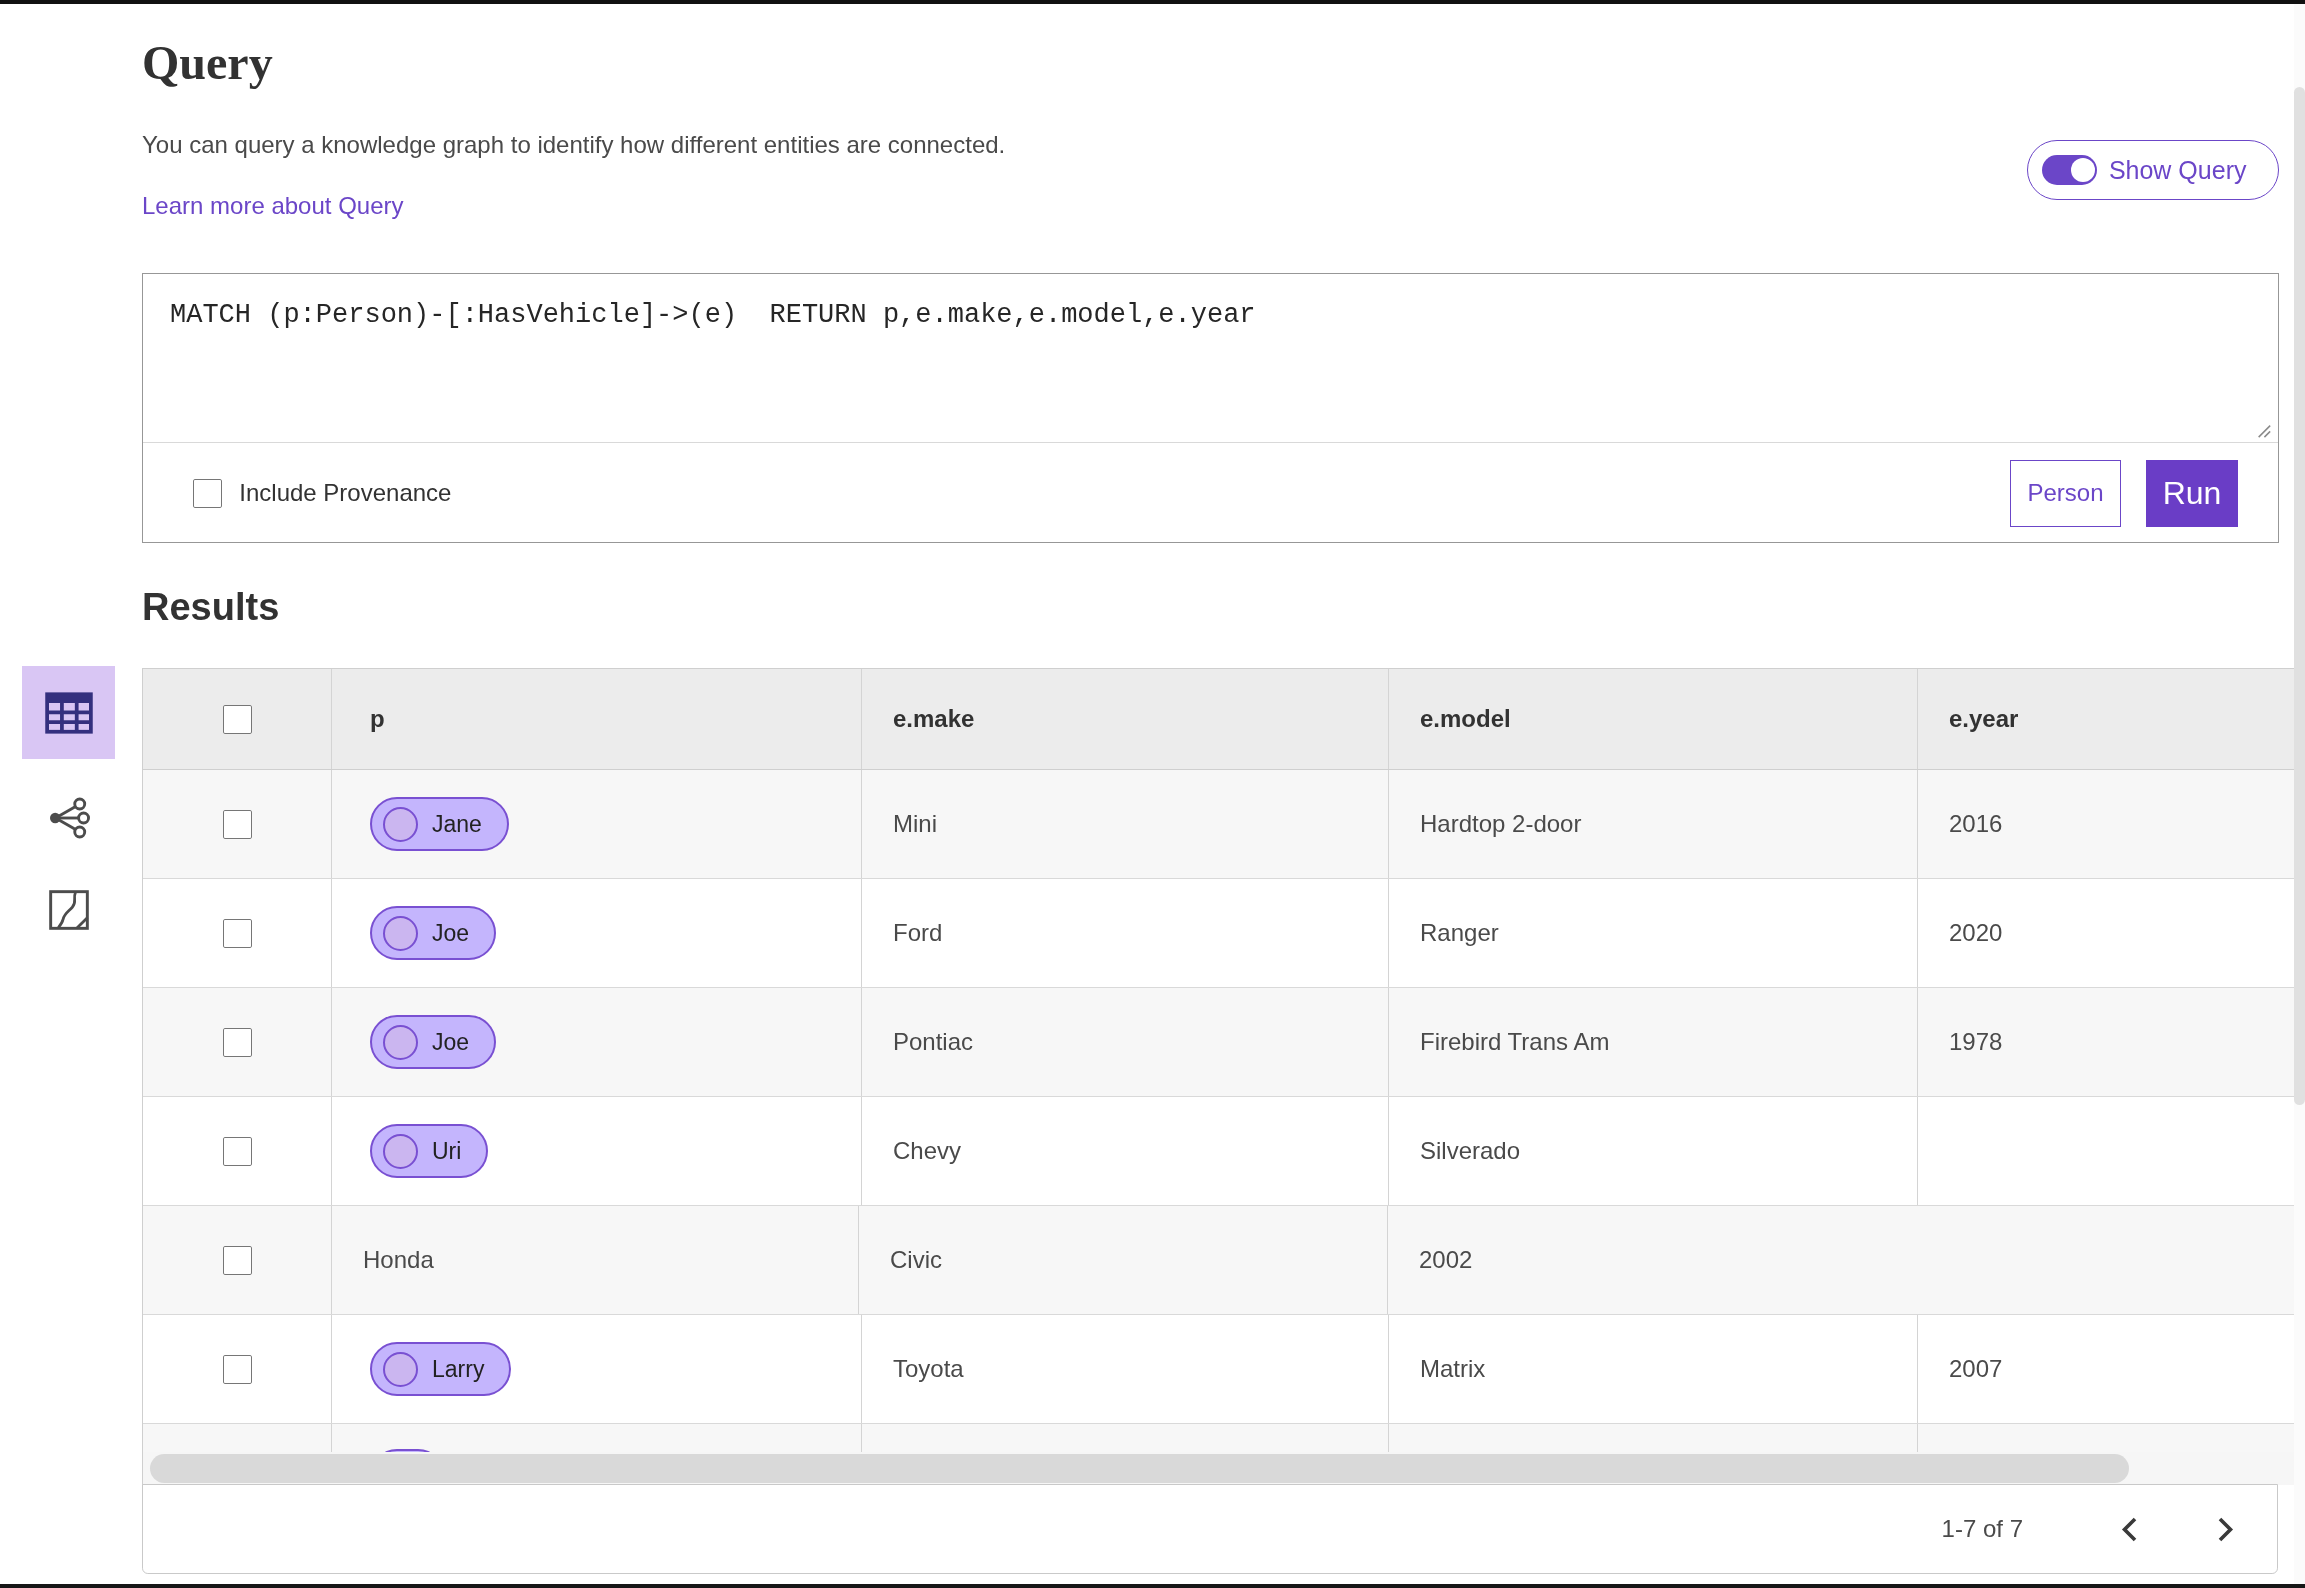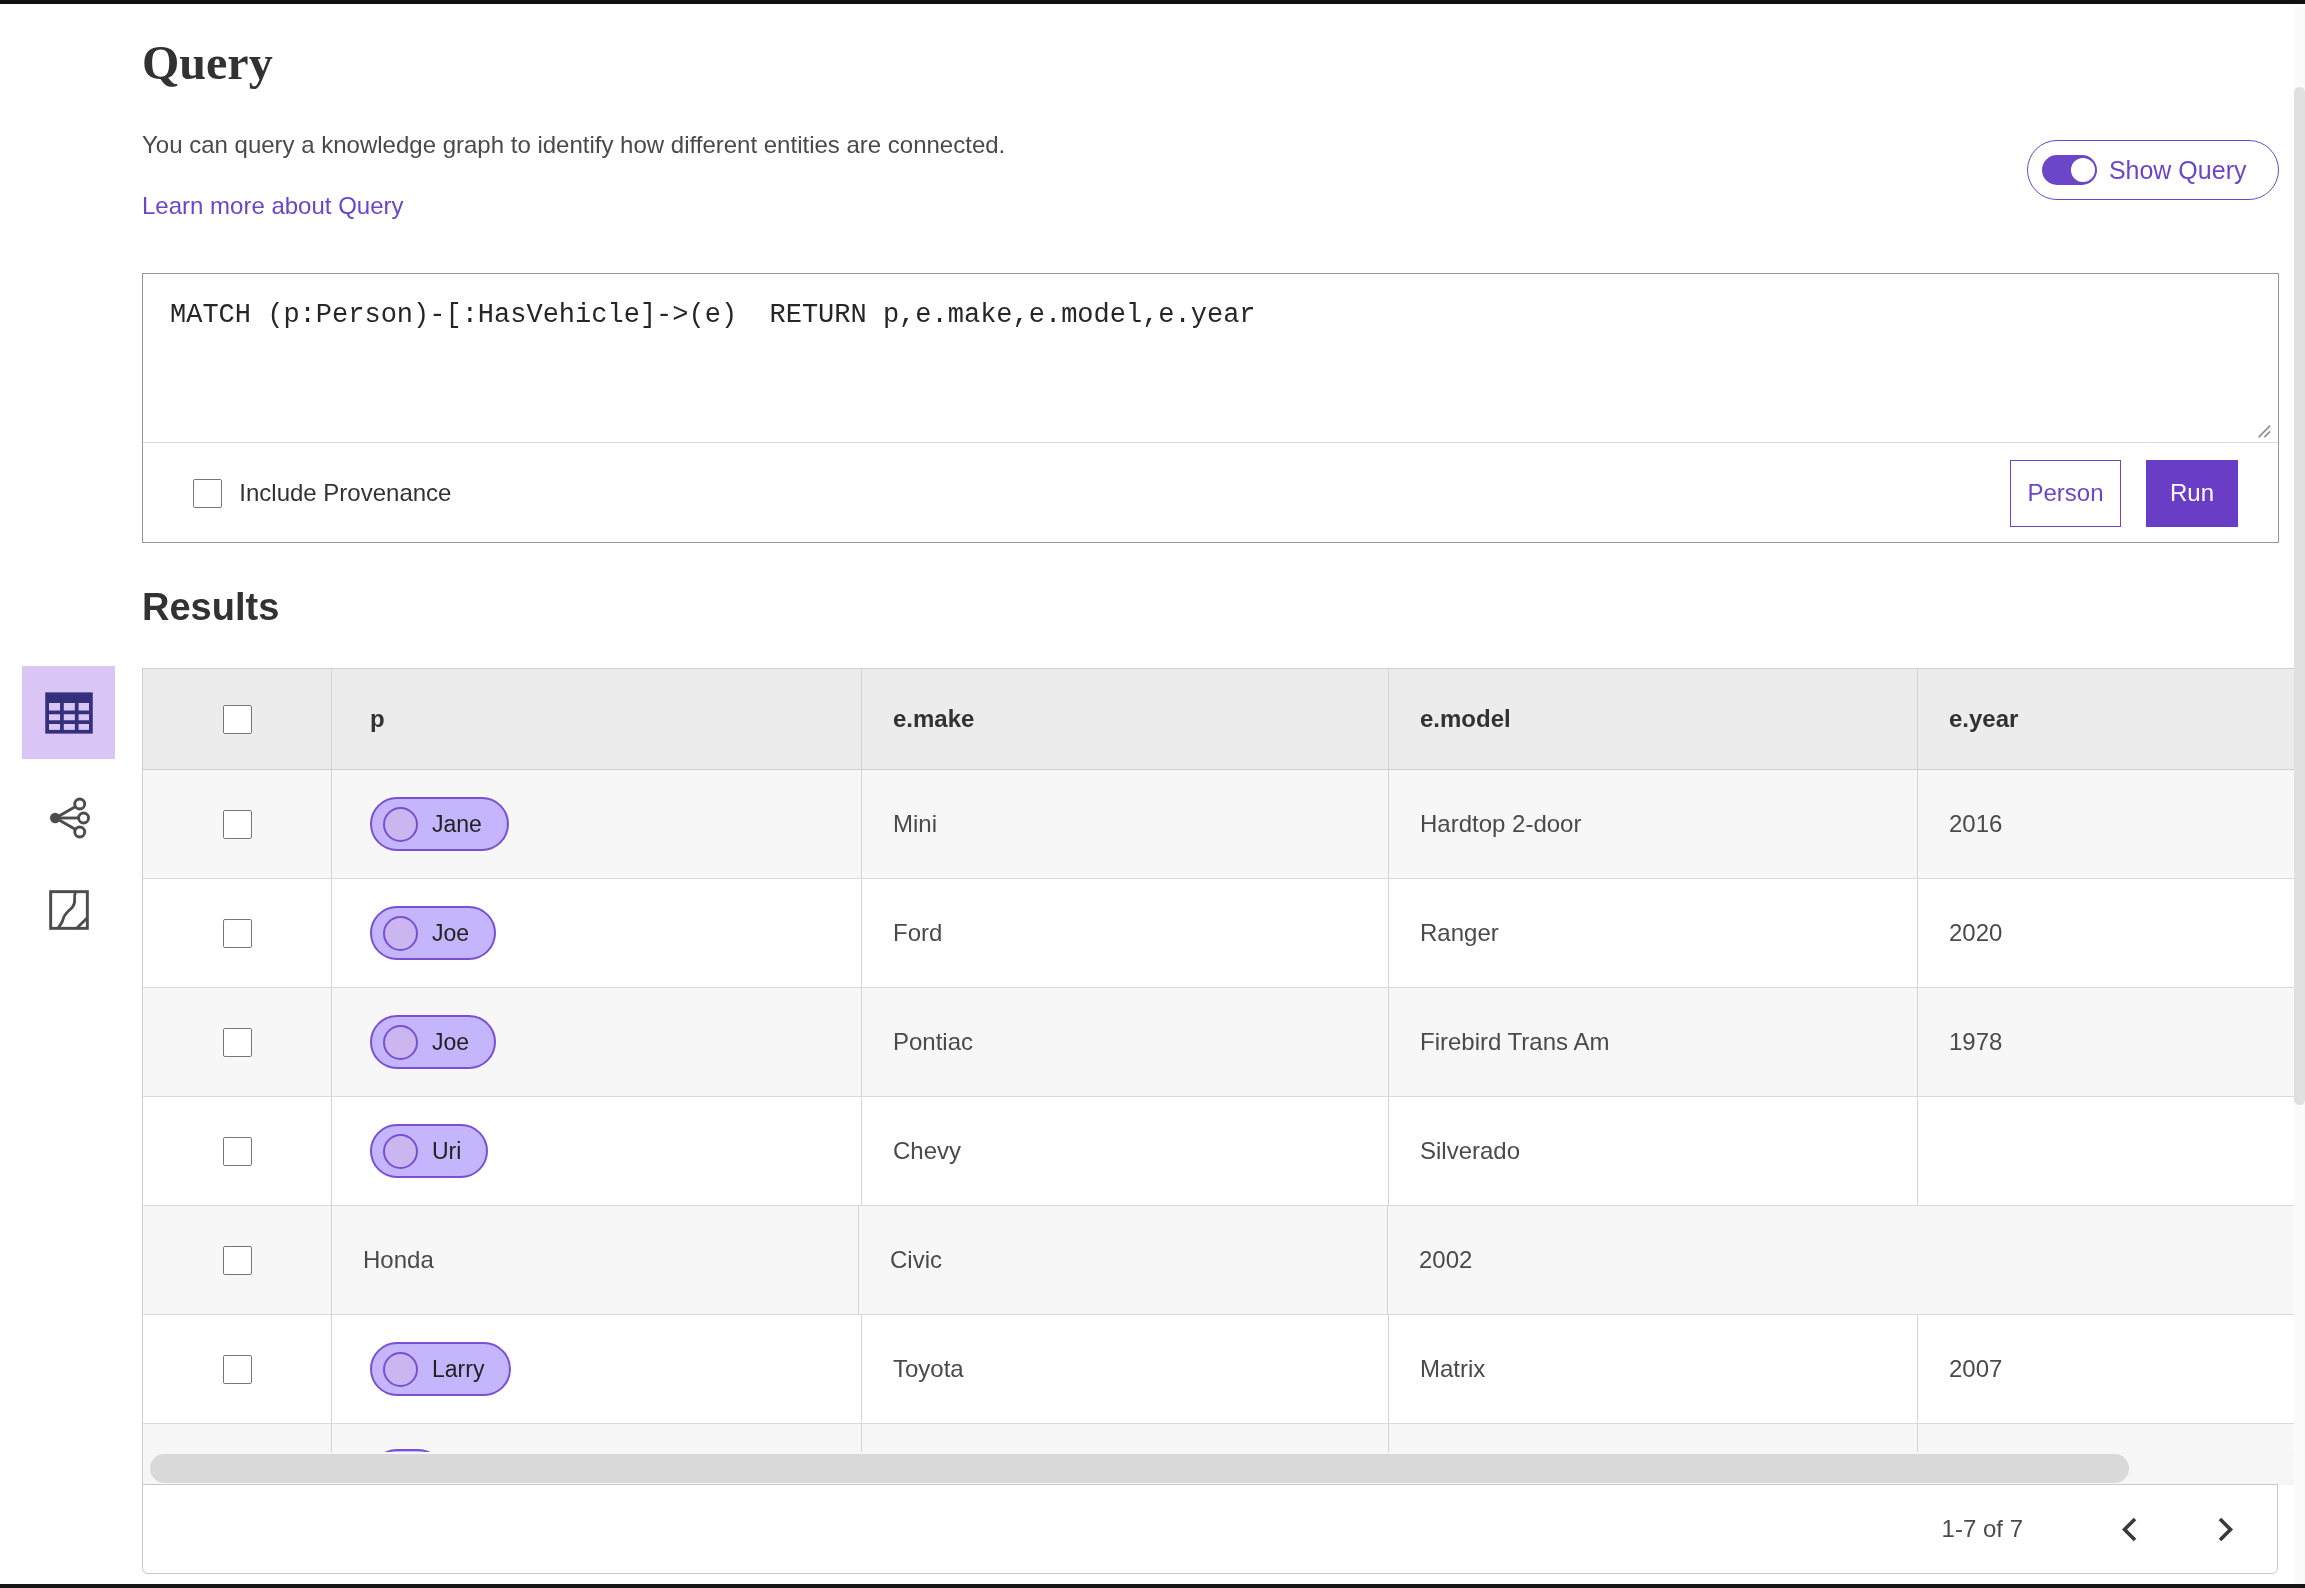--- a/index.html
+++ b/index.html
@@ -51,21 +51,21 @@
     border:1.9px solid #767676; border-radius:1.9px; background:#ffffff; cursor:pointer;
   }
   .provenance-label { font-size:24px; color:#323232; }
   .toolbar-spacer { flex:1; }
   .clear-button {
     width:111px; height:67px; background:#ffffff; border:1.9px solid #6b46c8;
     color:#6b46c8; font-size:24px; font-family:inherit; cursor:pointer; margin-right:25px;
   }
   .run-button {
     width:92px; height:67px; background:#6a3dc6; border:none;
-    color:#ffffff; font-size:24px; font-family:inherit; cursor:pointer; margin-right:40px;
+    color:#ffffff; font-size:32px; font-family:inherit; cursor:pointer; margin-right:40px;
   }
 
   
   .results-title { position:absolute; left:142px; top:586px; font-size:38px; font-weight:700; color:#323232; }
 
   .view-sidebar { position:absolute; left:22px; top:666px; width:93px; }
   .view-item {
     width:93px; height:93px; display:flex; align-items:center; justify-content:center;
     background:transparent; border:none; cursor:pointer;
   }

